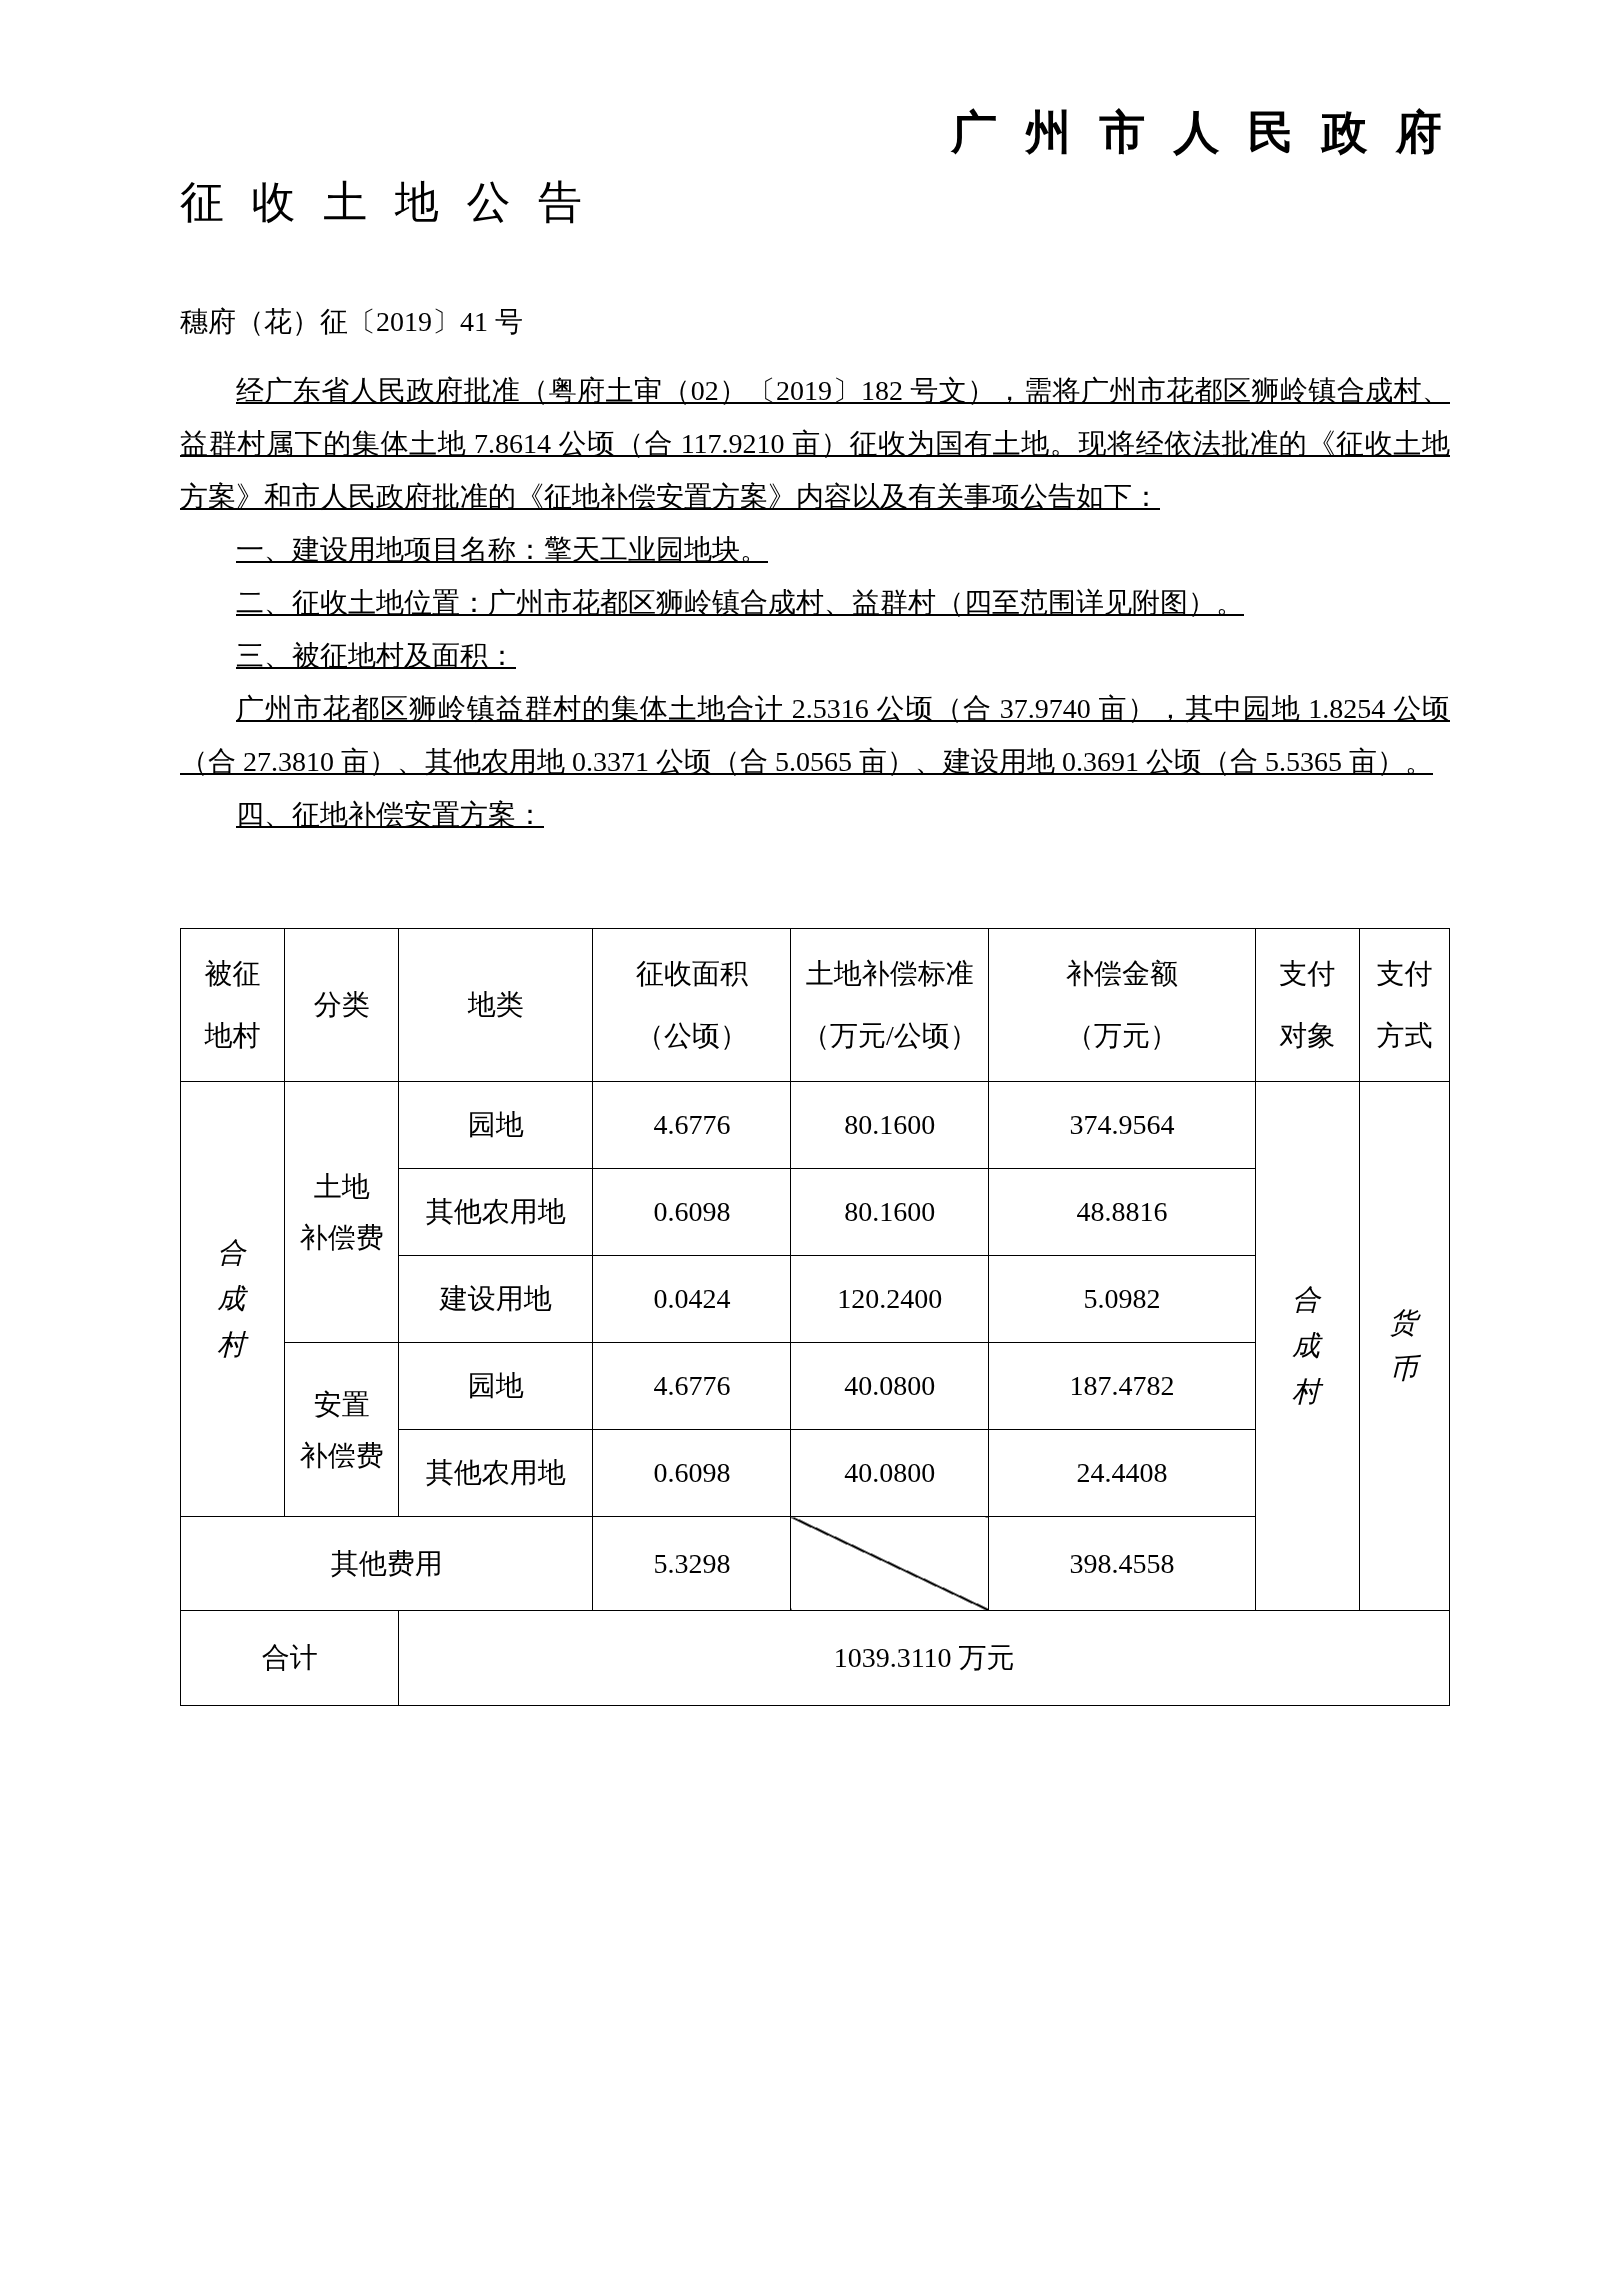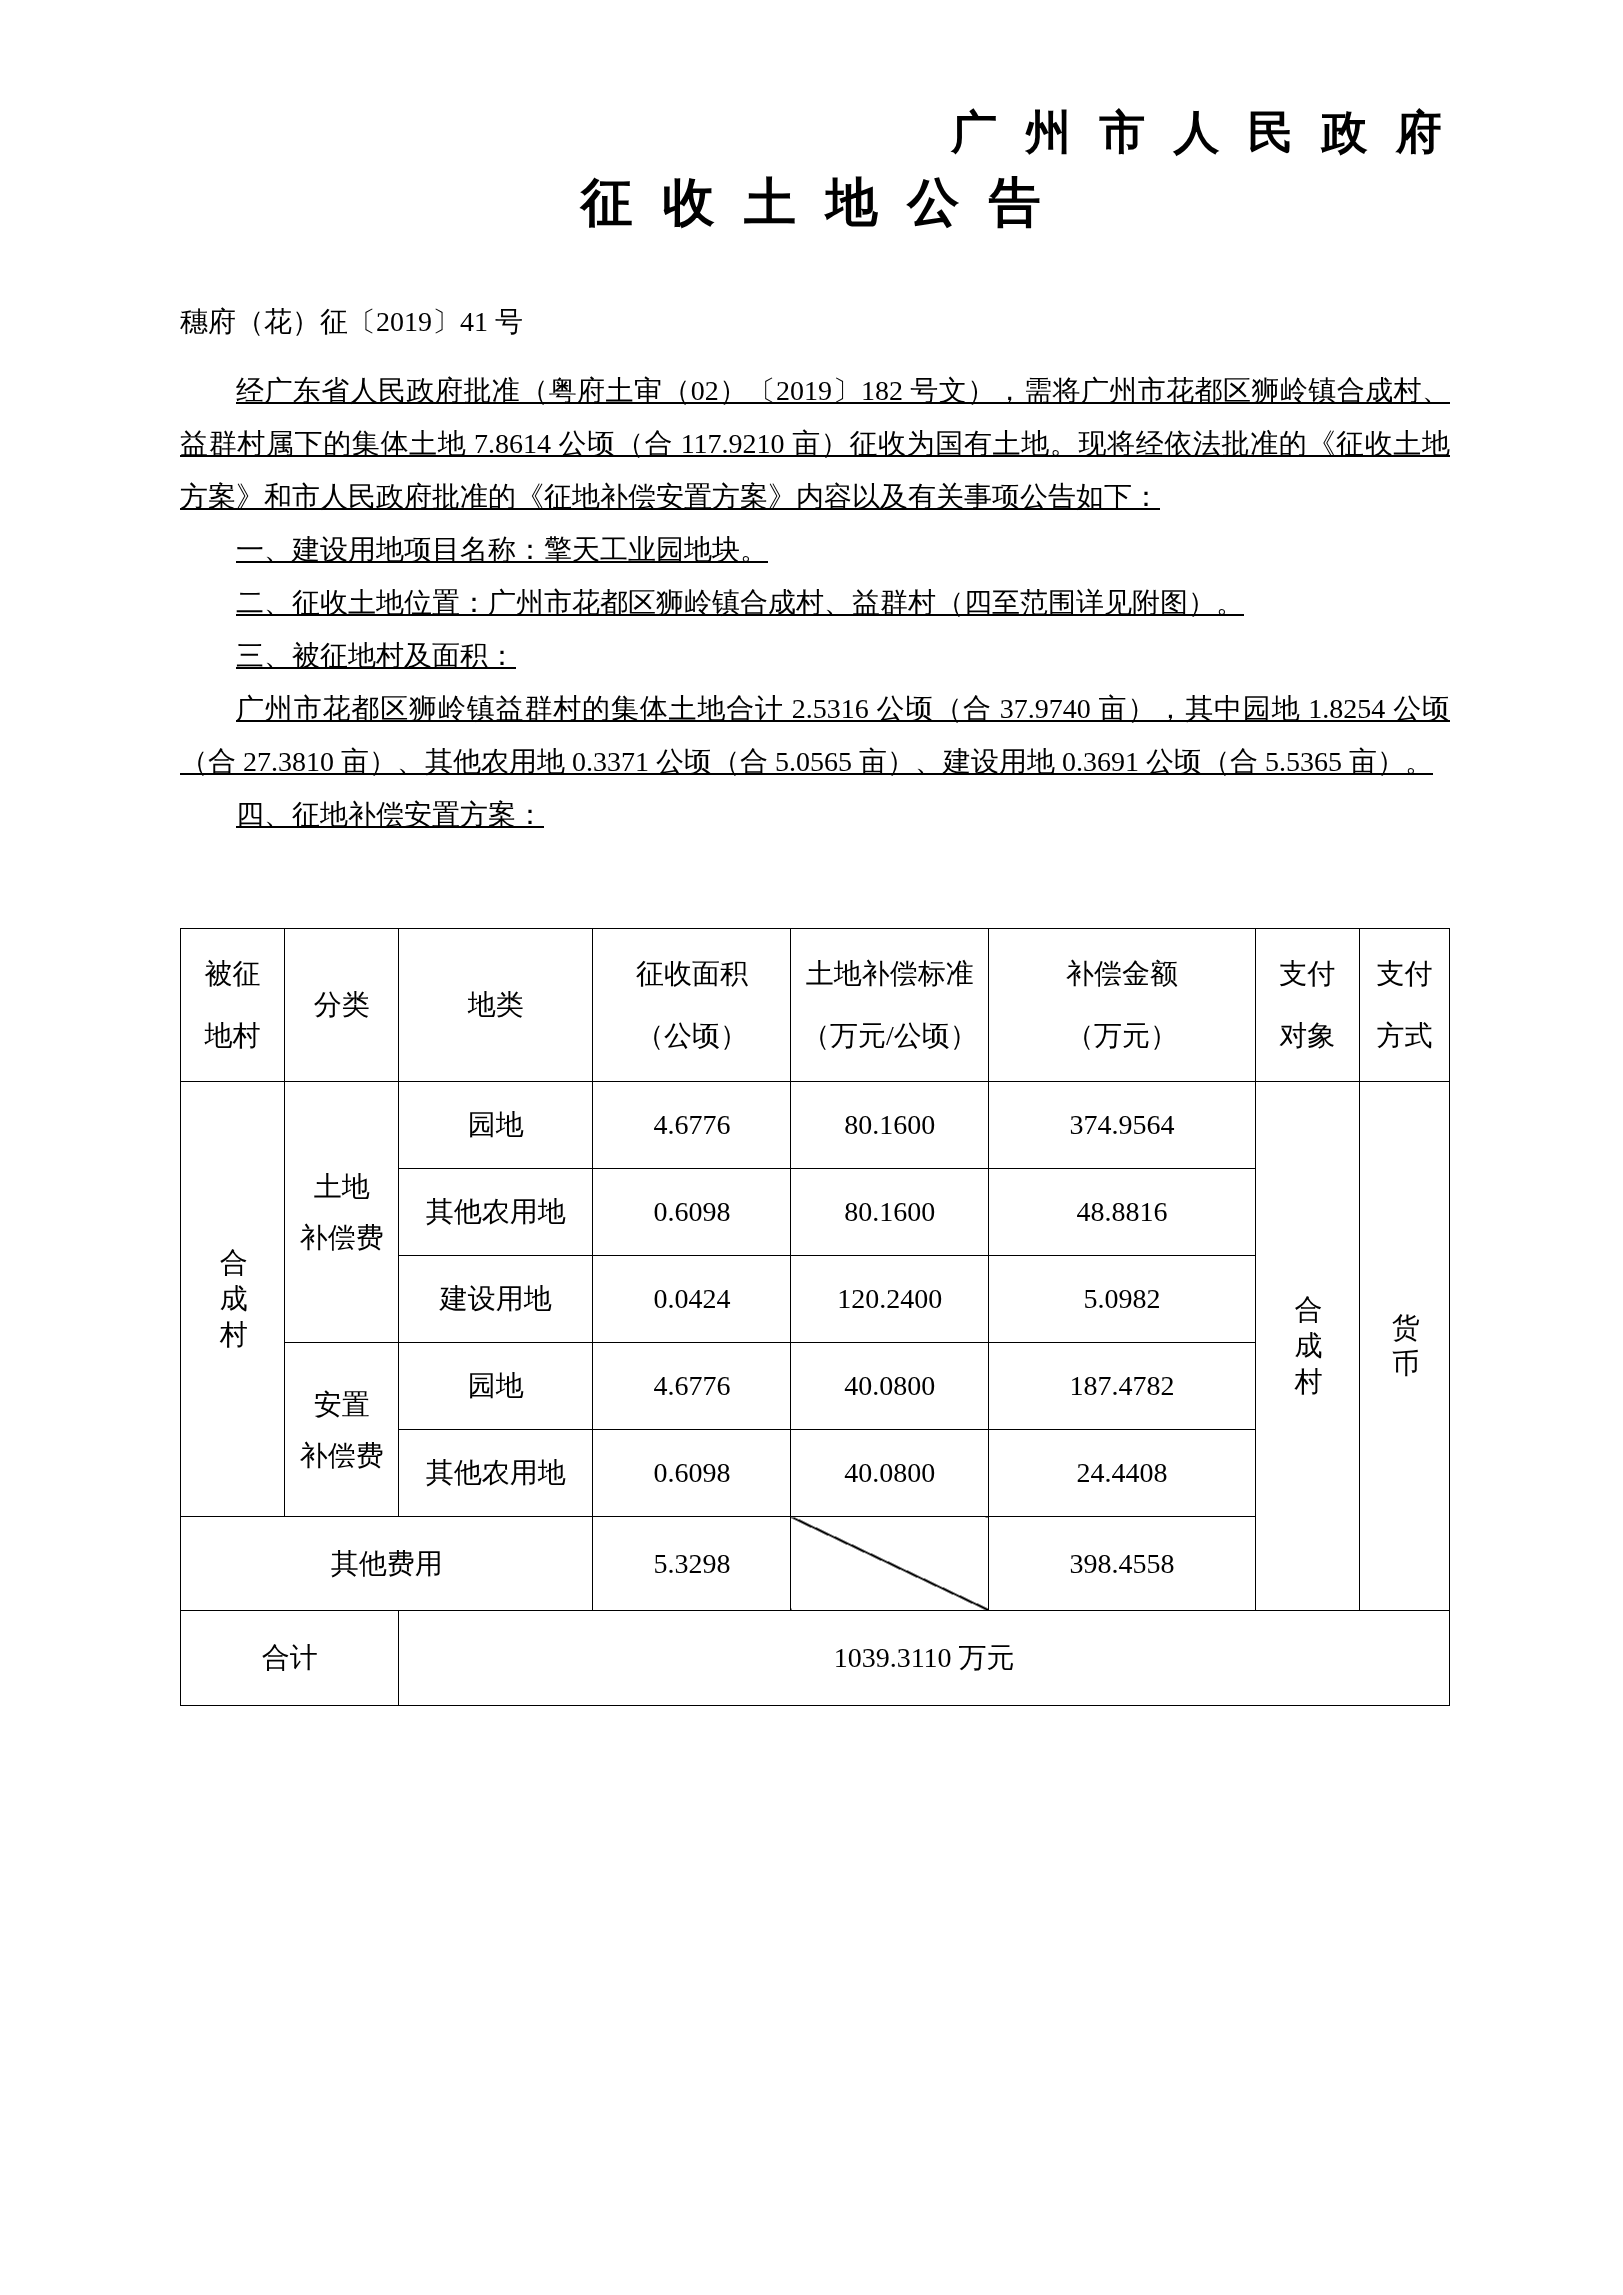--- a/index.html
+++ b/index.html
@@ -19,23 +19,22 @@
     margin: 0;
     text-align: right;
     font-size: 46px;
     font-weight: bold;
     letter-spacing: 8.3px;
     line-height: 49px;
     white-space: nowrap;
   }
   .doc-subtitle {
     margin: 21px 0 0 0;
-    text-align: center;
-    font-size: 52px;
-    font-weight: bold;
+    font-size: 44px;
+    font-weight: normal;
     letter-spacing: 8.3px;
     line-height: 49px;
     white-space: nowrap;
   }
   .doc-number {
     margin: 78px 0 0 0;
     font-size: 28px;
     font-weight: normal;
     line-height: 33px;
   }
@@ -66,22 +65,23 @@
   .comp-table tr.hdr { height: 153px; }
   .comp-table tr.r { height: 87px; }
   .comp-table tr.rf { height: 94px; }
   .comp-table tr.rt { height: 95px; }
   .preline { white-space: pre-line; line-height: 62px; }
   .cat { white-space: pre-line; line-height: 51px; }
   .vert span {
     display: inline-block;
     width: 30.5px;
     word-break: break-all;
-    line-height: 36px;
-    text-align: right;
+    line-height: 46px;
+    text-align: left;
+    font-style: italic;
   }
   .diag {
     background: linear-gradient(to top right,
       transparent calc(50% - 0.7px),
       #000 calc(50% - 0.7px),
       #000 calc(50% + 1.4px),
       transparent calc(50% + 1.4px));
   }
 </style>
 </head>

